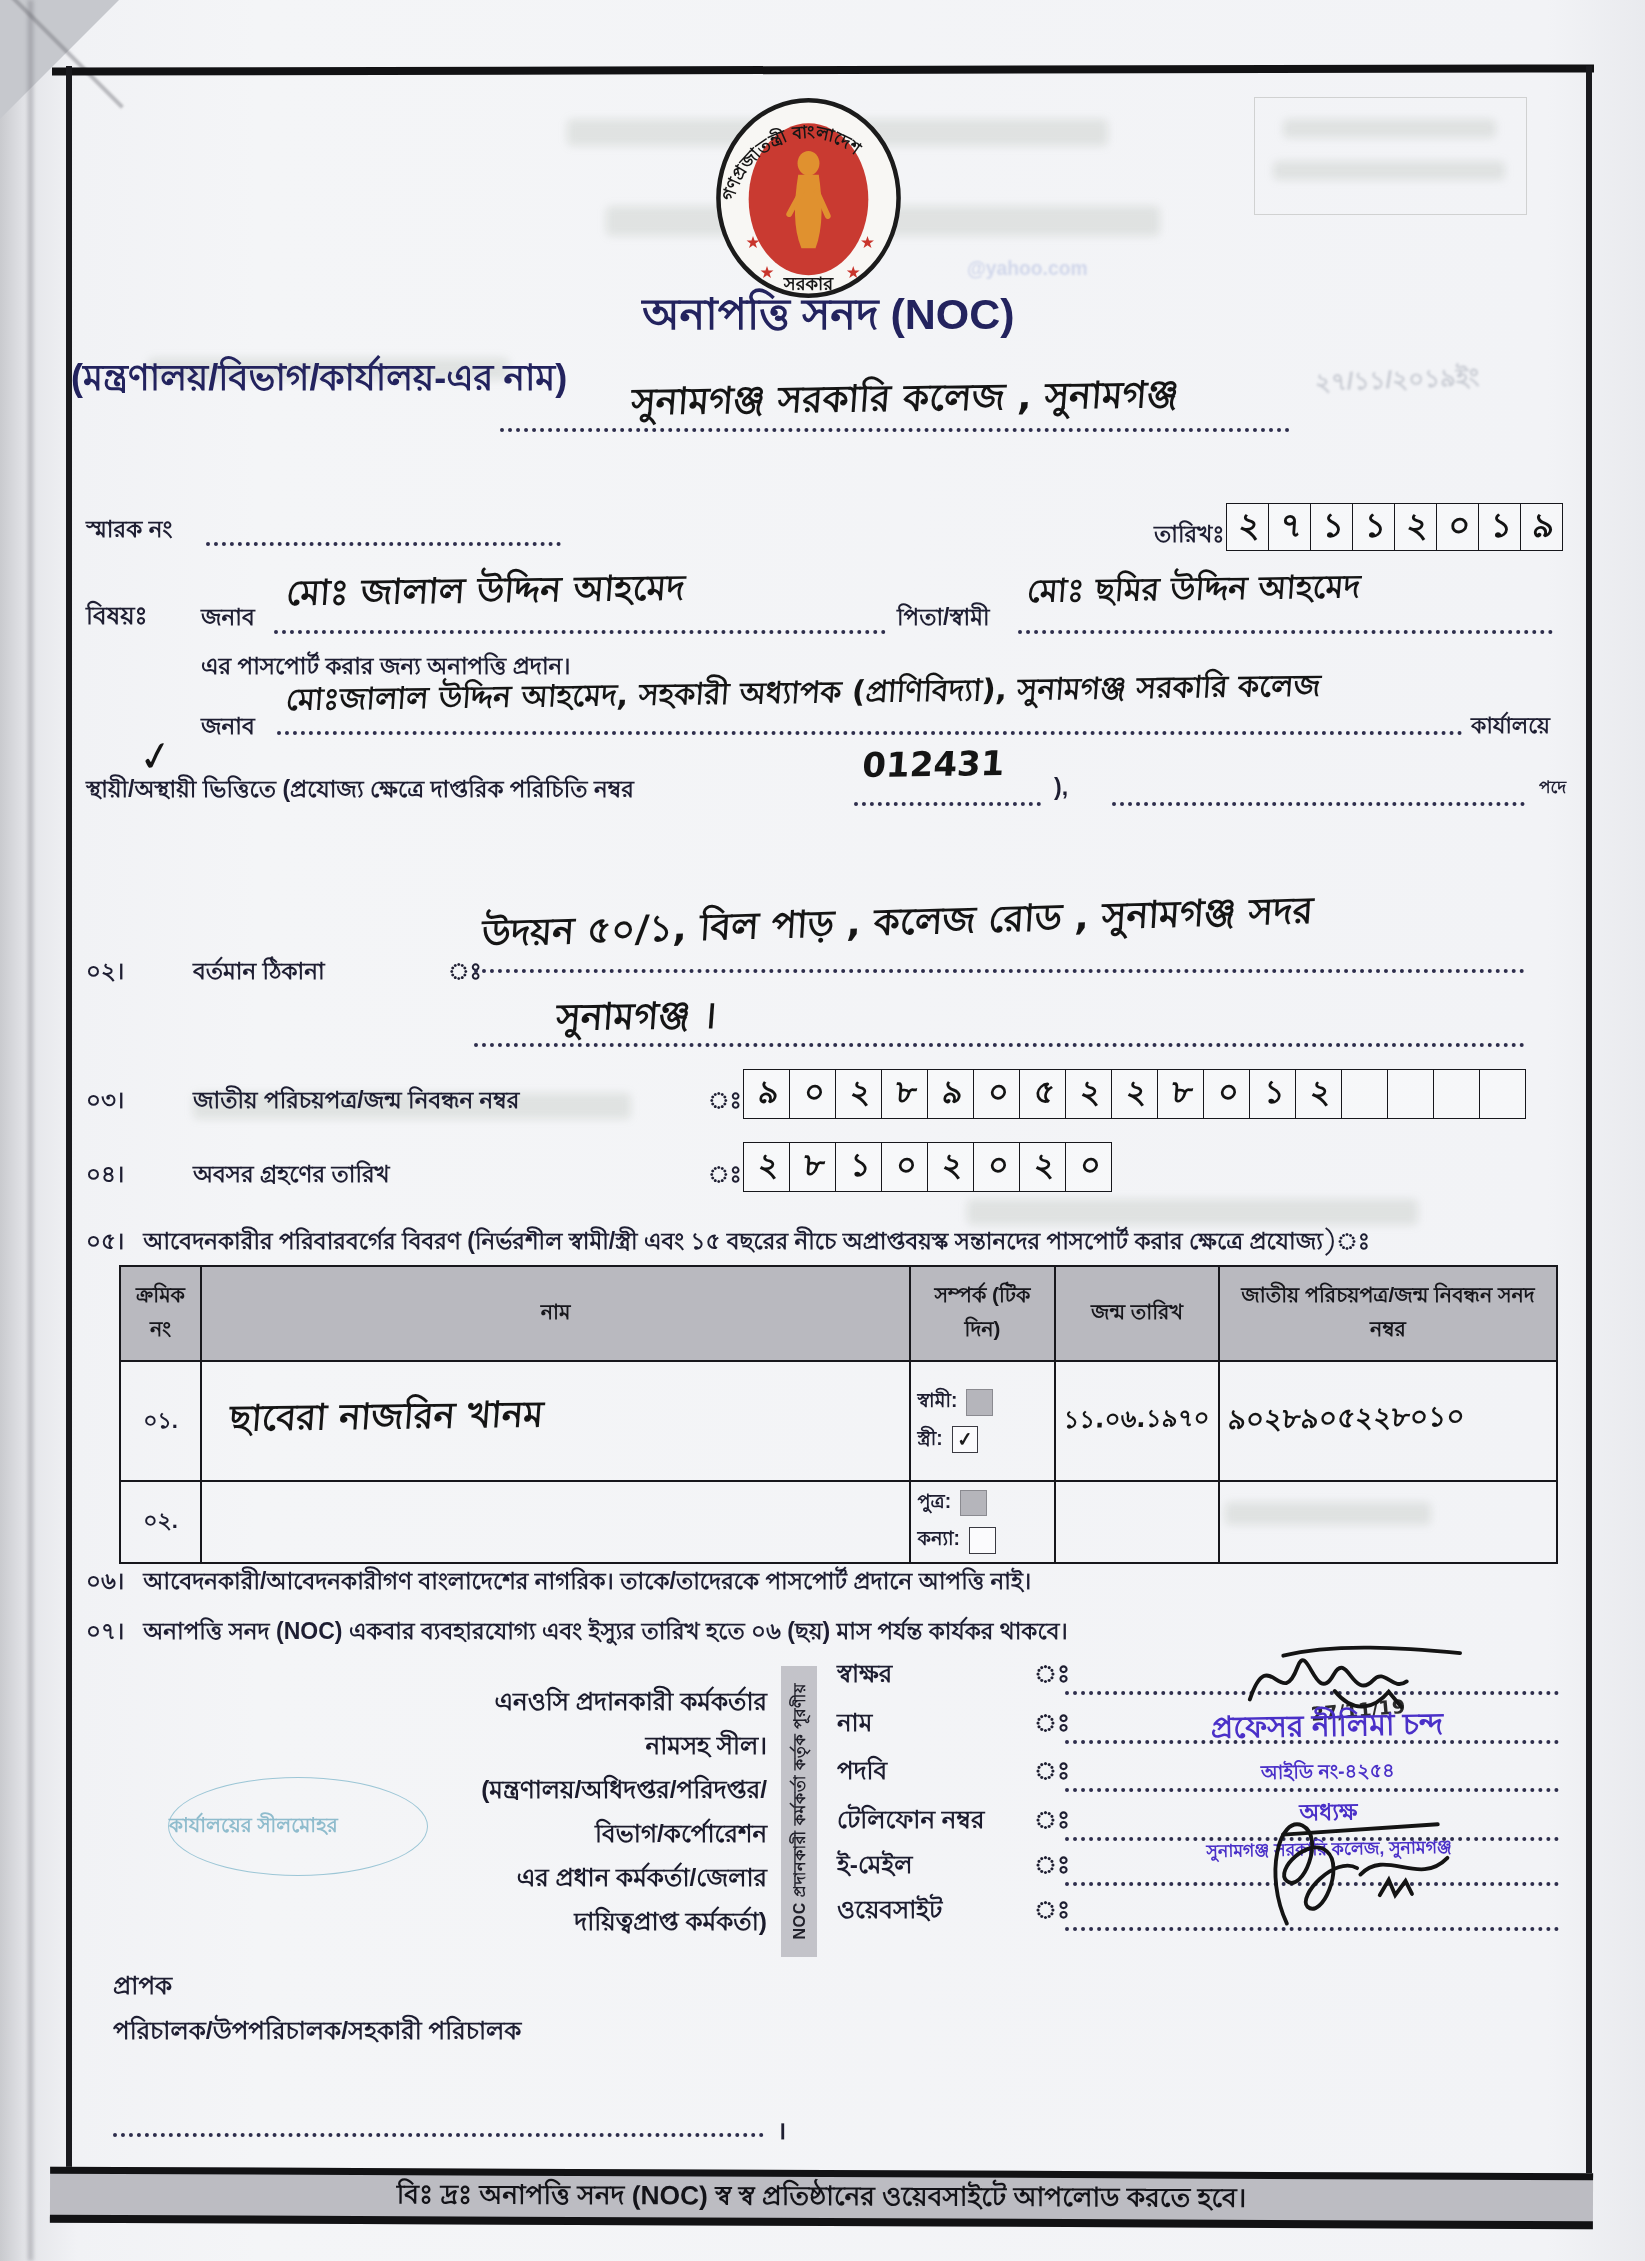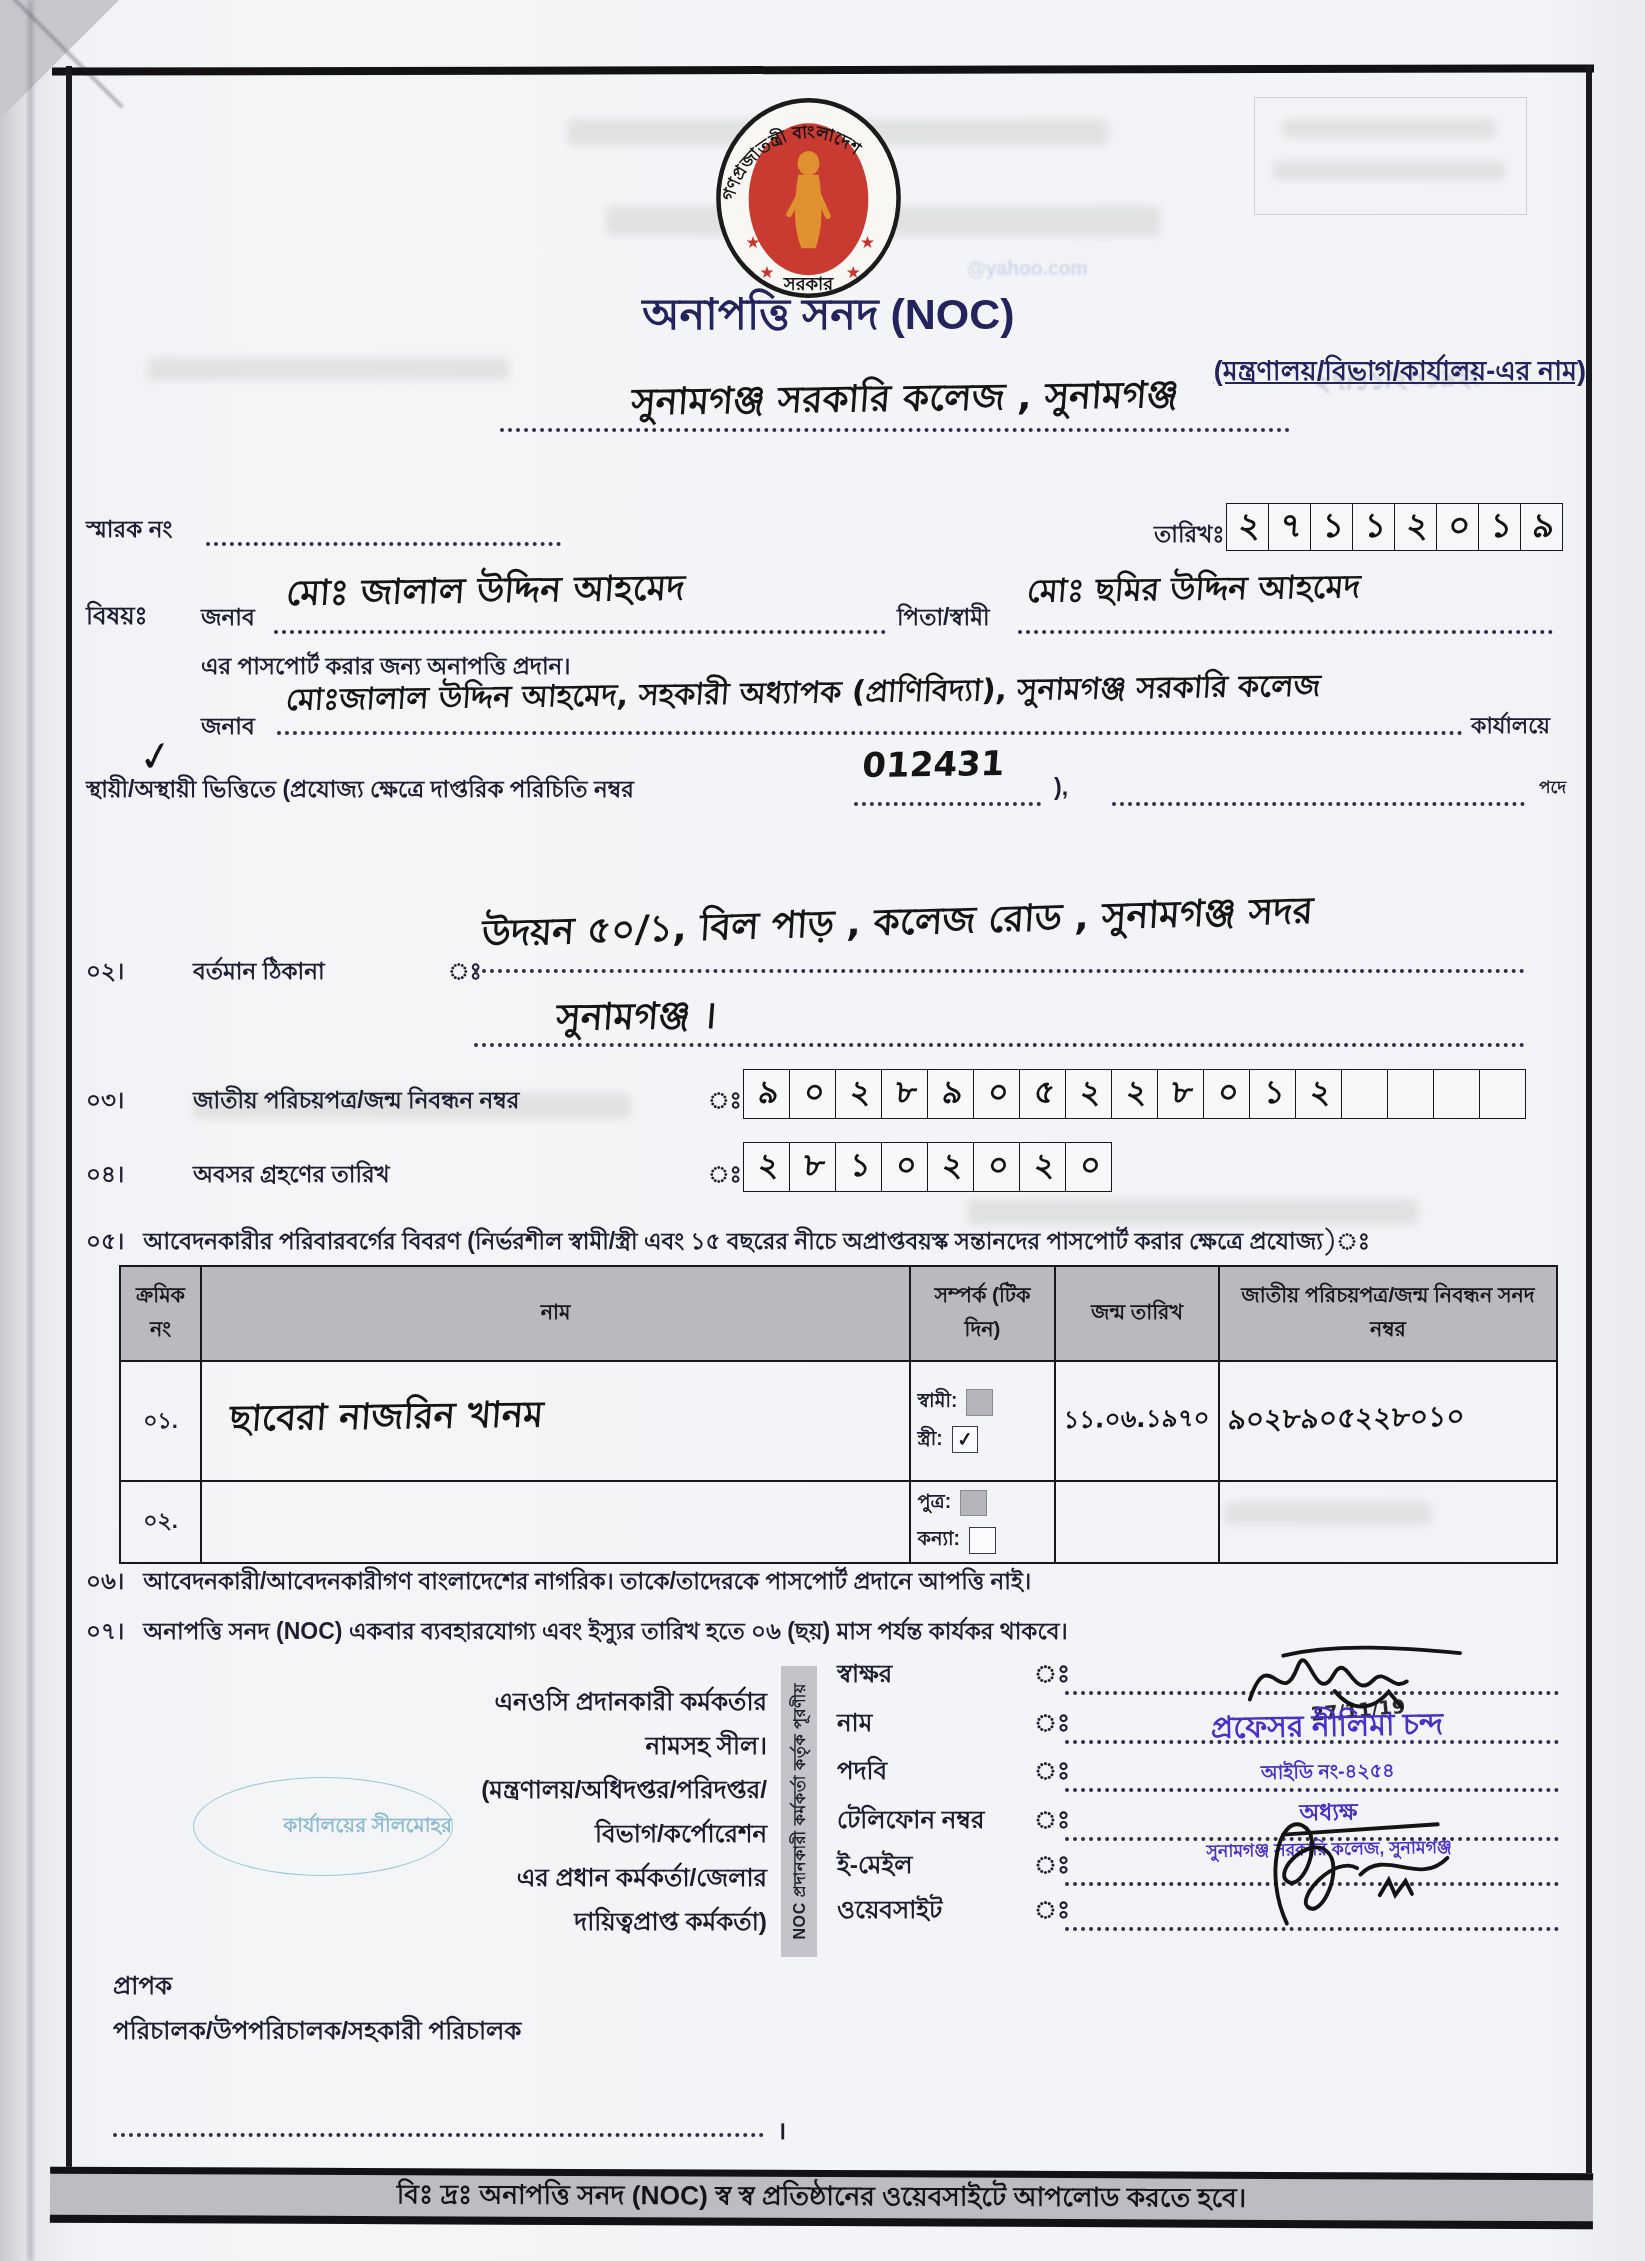--- a/index.html
+++ b/index.html
@@ -32,22 +32,22 @@
   .sig-left{text-align:right;font-size:24.5px;font-weight:600;line-height:44px;color:#1b1b2c;}
   .sig-row{position:absolute;display:flex;align-items:flex-end;width:722px;left:837px;}
   .sig-row .lbl{font-size:24.5px;font-weight:600;width:197px;flex:0 0 197px;}
   .sig-row .cln{font-size:24.5px;font-weight:700;width:31px;flex:0 0 31px;text-align:center;}
   .sig-row .dts{flex:1;border-bottom:4.5px dotted #2e2e4c;height:28px;}
   .strip{position:absolute;left:781px;top:1666px;width:36px;height:291px;background:#c3c3c9;
          display:flex;align-items:center;justify-content:center;}
   .strip span{writing-mode:vertical-rl;transform:rotate(180deg);font-size:16px;font-weight:700;color:#20202a;
               letter-spacing:0.6px;white-space:nowrap;}
   .stamp{color:#4a30c8;font-weight:700;text-align:center;transform:rotate(-1deg);}
-  .oval{position:absolute;left:193px;top:1777px;width:258px;height:97px;border:1.9px solid #9cc6d6;border-radius:50%;
-        display:flex;align-items:center;justify-content:flex-end;}
+  .oval{position:absolute;left:168px;top:1777px;width:258px;height:97px;border:1.9px solid #9cc6d6;border-radius:50%;
+        display:flex;align-items:center;justify-content:flex-start;}
   .oval span{color:#8fbccd;font-size:20px;font-weight:600;}
   .footer-bar{position:absolute;left:50px;top:2170px;width:1543px;height:41px;background:#bcbcc2;
               border-top:7px solid #121214;border-bottom:8.4px solid #121214;
               display:flex;align-items:center;justify-content:center;transform:rotate(0.25deg);}
   .footer-bar span{font-size:26.4px;font-weight:700;color:#131318;}
   .ghost{position:absolute;filter:blur(1.3px);opacity:0.35;color:#7d8494;font-weight:600;}
   .ghostbar{position:absolute;filter:blur(4.5px);background:rgba(125,135,120,0.16);border-radius:5.2px;}
   .sigpath{stroke:#141414;stroke-width:6;fill:none;stroke-linecap:round;}
 </style>
 </head>
@@ -88,21 +88,21 @@
     <text x="74" y="284" font-size="26" fill="#c9352c">★</text>
     <text x="208" y="284" font-size="26" fill="#c9352c">★</text>
     <text x="230" y="238" font-size="26" fill="#c9352c">★</text>
     <text font-size="27" font-weight="bold" fill="#161616">
       <textPath href="#arcTop" startOffset="4%">গণপ্রজাতন্ত্রী বাংলাদেশ</textPath>
     </text>
     <text x="150" y="303" text-anchor="middle" font-size="28" font-weight="bold" fill="#161616">সরকার</text>
   </svg>
 
   <div class="abs printed navy" style="left:71px;top:282px;width:1515px;text-align:center;font-size:43px;font-weight:700;">অনাপত্তি সনদ (NOC)</div>
-  <div class="abs printed navy" style="left:71px;top:350px;width:1515px;text-align:right;font-size:27px;text-decoration:underline;">(মন্ত্রণালয়/বিভাগ/কার্যালয়-এর নাম)</div>
+  <div class="abs printed navy" style="left:71px;top:350px;width:1515px;text-align:left;font-size:36px;">(মন্ত্রণালয়/বিভাগ/কার্যালয়-এর নাম)</div>
 
   <div class="abs hw" style="left:451px;top:375px;width:902px;text-align:center;font-size:37px;">সুনামগঞ্জ সরকারি কলেজ , সুনামগঞ্জ</div>
   <div class="dots-abs" style="left:500px;top:425px;width:790px;"></div>
 
 
   <div class="abs printed" style="left:86px;top:511px;font-size:23px;">স্মারক নং</div>
   <div class="dots-abs" style="left:206px;top:539px;width:355px;"></div>
 
   <div class="abs printed" style="left:1154px;top:516px;font-size:23px;font-weight:700;">তারিখঃ</div>
   <div class="abs cellrow" style="left:1226px;top:503px;">

